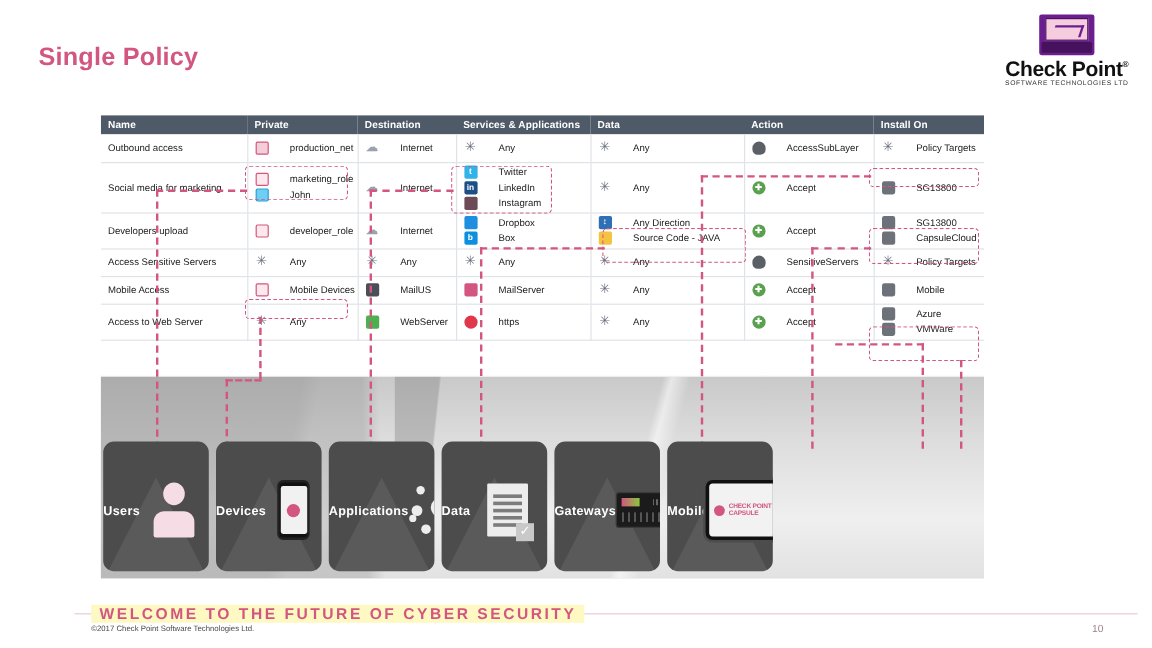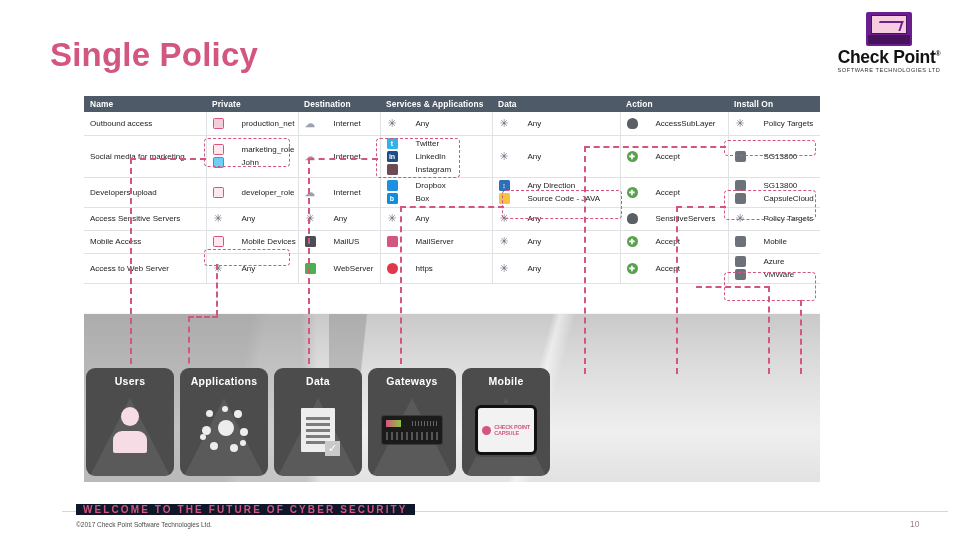--- a/index.html
+++ b/index.html
@@ -6,22 +6,22 @@
   html, body {
     width: 960px; height: 540px;
     background: #ffffff;
     font-family: "Liberation Sans", sans-serif;
     overflow: hidden;
   }
   #slide { position: relative; width: 960px; height: 540px; background: #fff; }
 
   
   #title {
-    position: absolute; left: 50px; top: 36px;
-    font-size: 33px; font-weight: bold; color: #d2567f;
+    position: absolute; left: 32px; top: 36px;
+    font-size: 21px; font-weight: bold; color: #d2567f;
     letter-spacing: .2px; white-space: nowrap;
   }
 
   
   #logo { position: absolute; left: 833px; top: 12px; width: 112px; height: 66px; text-align: center; }
   #logo-mark {
     width: 46px; height: 34px; margin: 0 auto 2px auto;
     background: #6b1f8f; border-radius: 2px; position: relative;
   }
   #logo-mark .screen {
@@ -106,21 +106,21 @@
   .hl { position: absolute; border: 1.6px dashed #d2567f; border-radius: 4px; pointer-events: none; }
   .vline { position: absolute; border-left: 2px dashed #d2567f; pointer-events: none; }
   .hline { position: absolute; border-top: 2px dashed #d2567f; pointer-events: none; }
 
   
   #tiles { position: absolute; left: 0; top: 272px; width: 736px; height: 110px;
            display: flex; gap: 6px; padding: 0 2px; }
   .tile {
     position: relative; width: 88px; height: 108px; border-radius: 9px;
     background: #4c4c4c; overflow: hidden;
-    display: flex; flex-direction: column; align-items: center;
+    display: flex; flex-direction: row; align-items: center;
   }
   .tile .beam {
     position: absolute; left: 50%; bottom: 0; transform: translateX(-50%);
     width: 0; height: 0; border-left: 40px solid transparent; border-right: 40px solid transparent;
     border-bottom: 78px solid rgba(255,255,255,.08);
   }
   .tile .tlabel {
     position: relative; z-index: 2; margin-top: 7px;
     color: #fff; font-size: 10.5px; font-weight: bold; letter-spacing: .3px; white-space: nowrap;
   }
@@ -168,22 +168,22 @@
   .g-nsx { width: 58px; height: 40px; background: #000; display: flex; flex-direction: column;
            align-items: center; justify-content: center; }
   .g-nsx .vm { font-size: 7px; color: #fff; font-weight: bold; letter-spacing: -.3px; }
   .g-nsx .nsx { font-size: 19px; font-weight: bold; line-height: 19px;
      background: linear-gradient(90deg,#3fb6ff,#7ad1a0,#b9e34b); -webkit-background-clip: text;
      background-clip: text; color: transparent; }
 
   
   #footer-line { position: absolute; left: 62px; top: 511px; width: 886px; height: 1px; background: #e6cdd6; }
   #welcome {
-    position: absolute; left: 76px; top: 504px; background: #0f172a; padding: 0 7px;
-    font-size: 10px; color: #d2567f; letter-spacing: 2.1px; font-weight: bold; white-space: nowrap;
+    position: absolute; left: 76px; top: 504px; background: #fef9c3; padding: 0 7px;
+    font-size: 13px; color: #d2567f; letter-spacing: 2.1px; font-weight: bold; white-space: nowrap;
   }
   #copyright { position: absolute; left: 76px; top: 521px; font-size: 6.5px; color: #4a4a4a; }
   #pagenum { position: absolute; left: 910px; top: 519px; font-size: 8.5px; color: #9b7f8c; }
 </style>
 </head>
 <body>
 
 <div id="slide">
 
   <div id="title">Single Policy</div>
@@ -585,20 +585,31 @@
     <div class="vline" style="left:716px; top:204px; height:74px;"></div>
 
     <div id="tiles">
         <div class="tile">
           <div class="beam"></div>
           <div class="tlabel">Users</div>
           <div class="glyph">
             <div class="g-user">
               <div class="h"></div>
               <div class="b"></div>
+            </div>
+          </div>
+        </div>
+        <div class="tile">
+          <div class="beam"></div>
+          <div class="tlabel">Devices</div>
+          <div class="glyph">
+            <div class="g-phone">
+              <div class="scr">
+                <div class="dot"></div>
+              </div>
             </div>
           </div>
         </div>
         <div class="tile">
           <div class="beam"></div>
           <div class="tlabel">Applications</div>
           <div class="glyph">
             <div class="g-apps">
               <div class="c" style="left:18px;top:14px;width:16px;height:16px;"></div>
               <div class="c" style="left:2px;top:20px;width:9px;height:9px;"></div>

